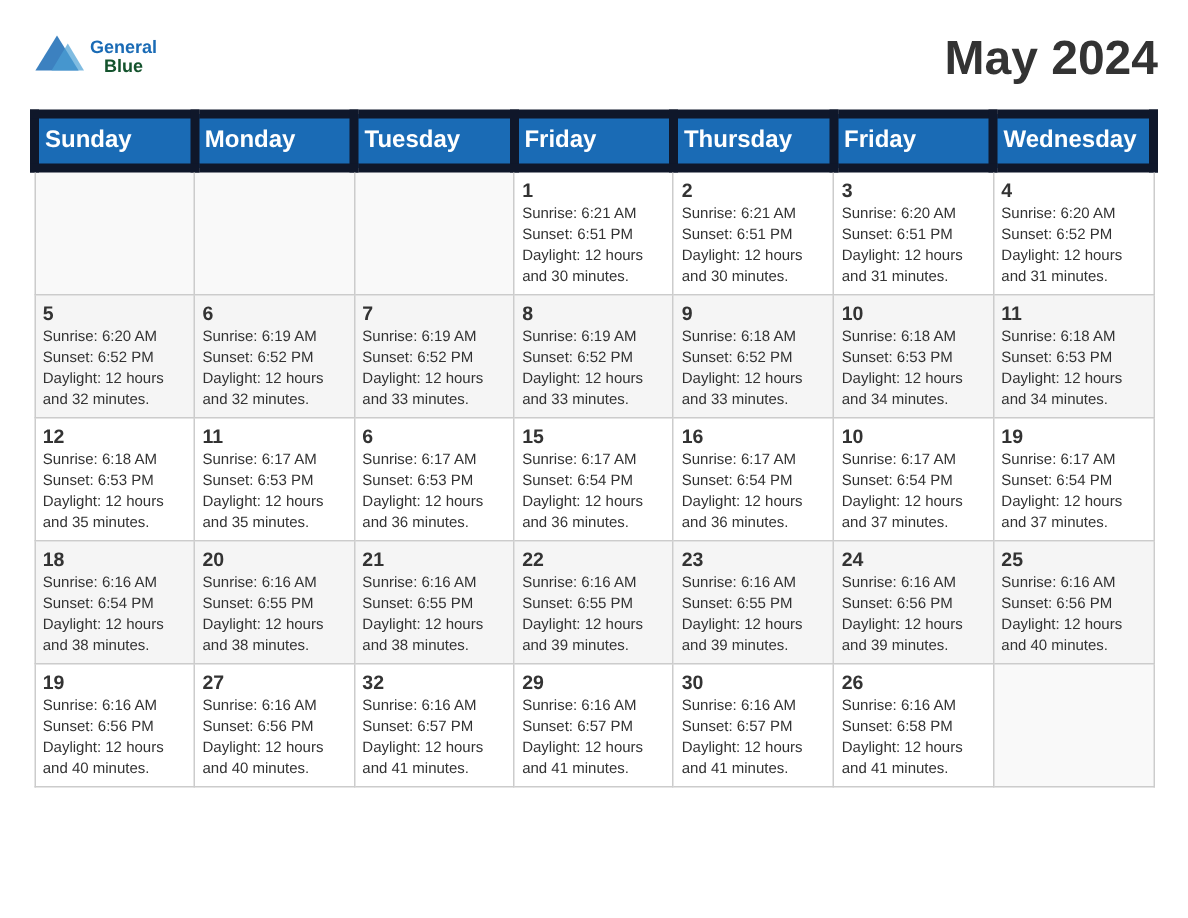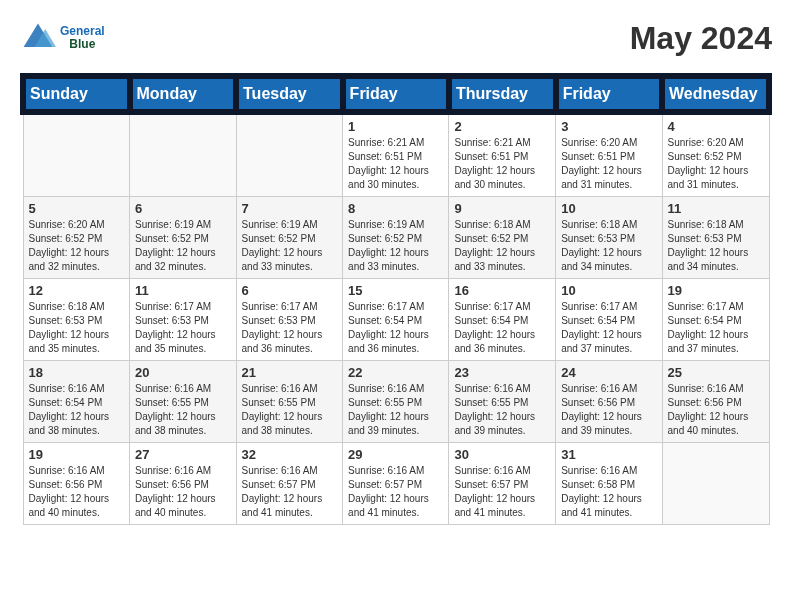--- a/index.html
+++ b/index.html
@@ -337,21 +337,21 @@
 and 41 minutes.</div>
         </td>
         <td>
           <span class="day-num">30</span>
           <div class="day-info" style="white-space: pre-line;">Sunrise: 6:16 AM
 Sunset: 6:57 PM
 Daylight: 12 hours
 and 41 minutes.</div>
         </td>
         <td>
-          <span class="day-num">31</span>
+          <span class="day-num">26</span>
           <div class="day-info" style="white-space: pre-line;">Sunrise: 6:16 AM
 Sunset: 6:58 PM
 Daylight: 12 hours
 and 41 minutes.</div>
         </td>
         <td class="empty"></td>
       </tr>
     </tbody>
 </table>
 

